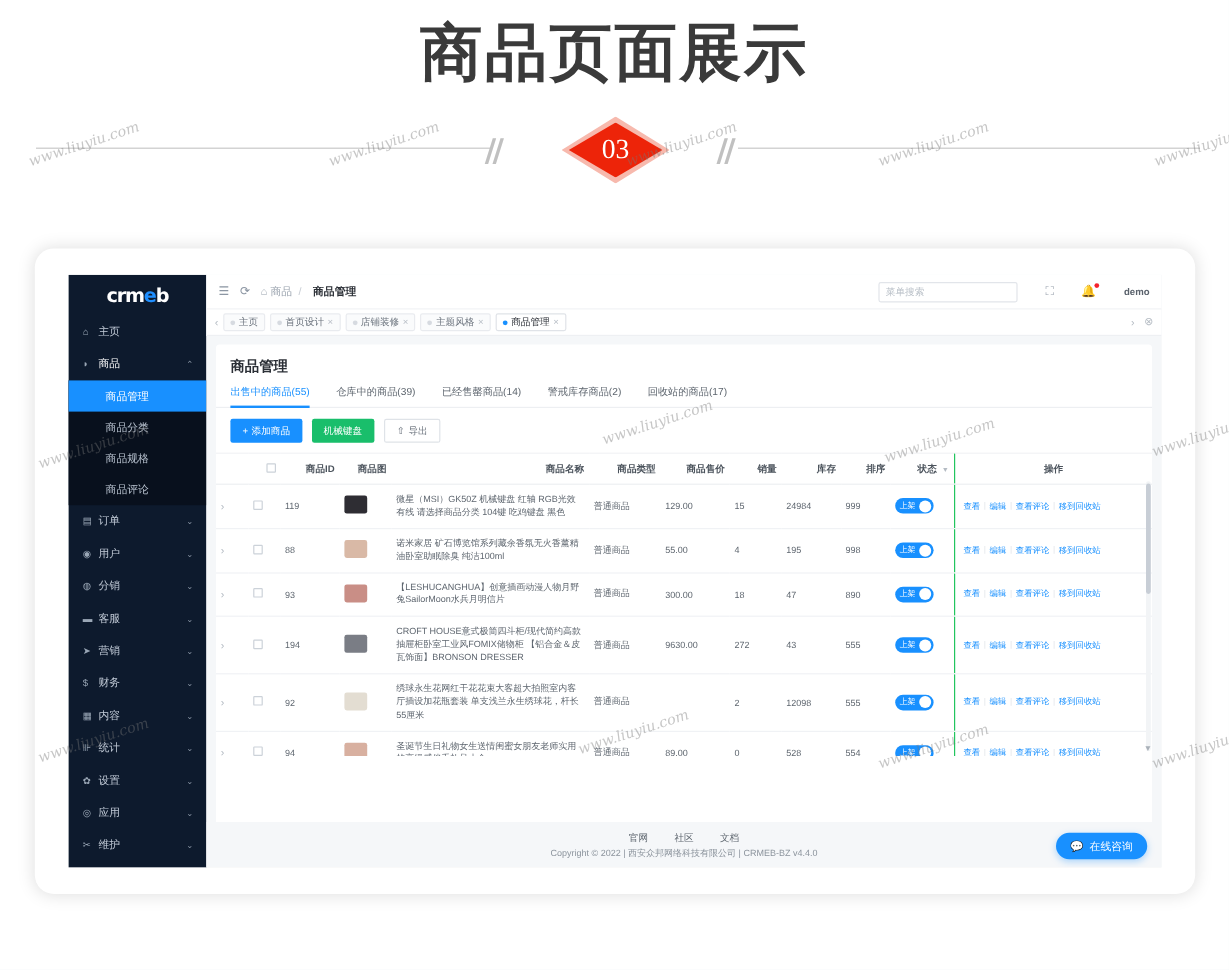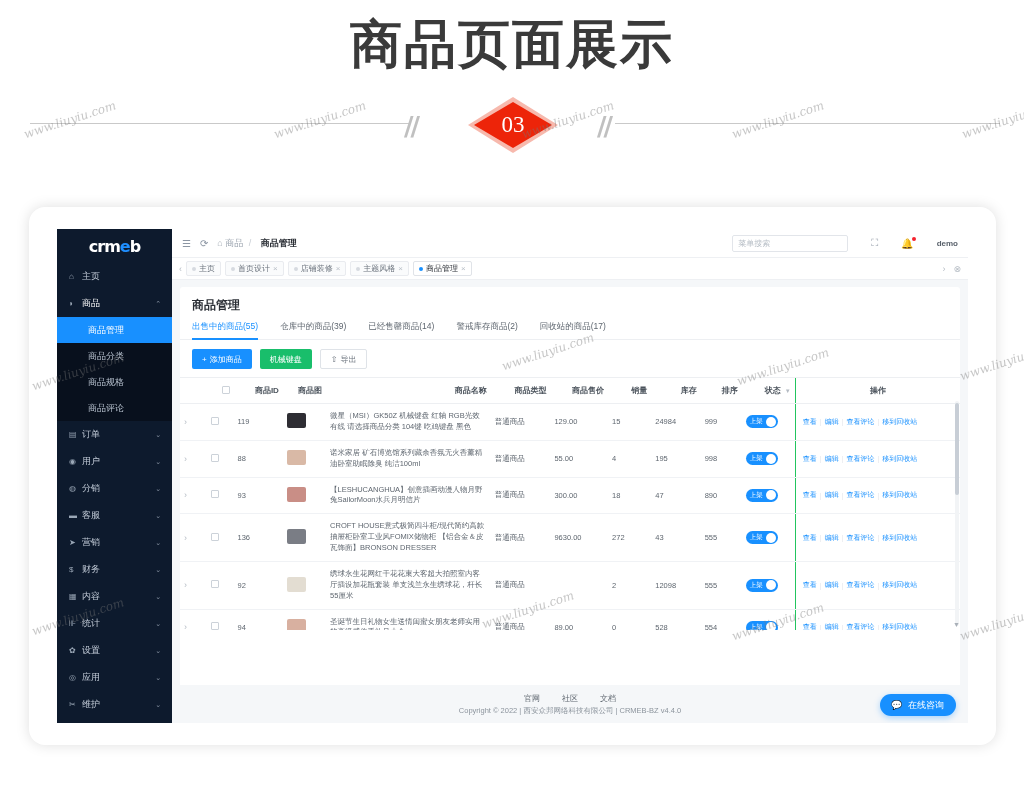--- a/index.html
+++ b/index.html
@@ -480,21 +480,21 @@
                         <i>|</i>
                         <a>查看评论</a>
                         <i>|</i>
                         <a>移到回收站</a>
                       </div>
                     </td>
                   </tr>
                   <tr>
                     <td><span class="exp">›</span></td>
                     <td><span class="chk"></span></td>
-                    <td>136</td>
+                    <td>194</td>
                     <td><span class="thumb" style="background:#7a7d85"></span></td>
                     <td class="pname">CROFT HOUSE意式极简四斗柜/现代简约高款抽屉柜卧室工业风FOMIX储物柜 【铝合金＆皮瓦饰面】BRONSON DRESSER</td>
                     <td>普通商品</td>
                     <td>9630.00</td>
                     <td>272</td>
                     <td>43</td>
                     <td>555</td>
                     <td><span class="switch">
                         <span class="lbl">上架</span>
                         <span class="knob"></span>

